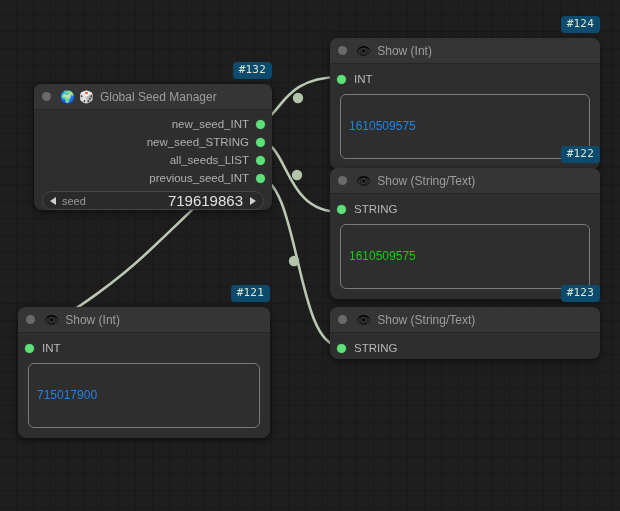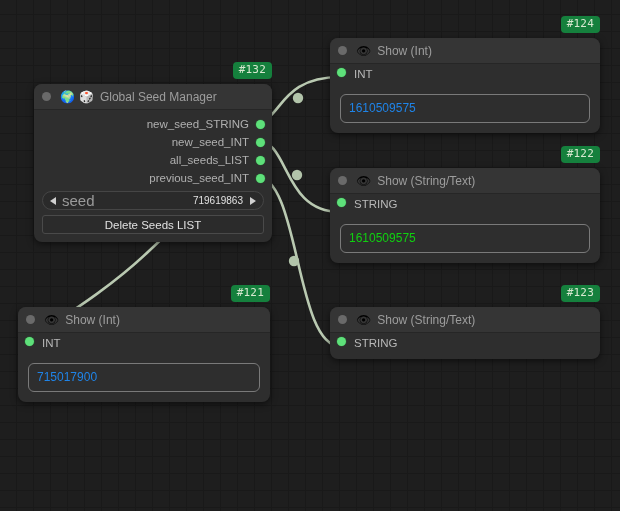--- a/index.html
+++ b/index.html
@@ -32,21 +32,21 @@
   .node {
     position: absolute;
     background: #2e2e2e;
     border-radius: 8px;
     box-shadow: 0 2px 7px rgba(0,0,0,0.55);
     overflow: visible;
   }
   .node-badge {
     position: absolute;
     top: -22px; right: 0px;
-    background: #15803d;
+    background: #0c4a6e;
     color: #d8e8d0;
     font-size: 11px;
     font-family: "DejaVu Sans Mono", monospace;
     padding: 2px 6px 3px 6px;
     border-radius: 4px;
     letter-spacing: 0.2px;
     line-height: 12px;
   }
   .node-header {
     height: 26px;
@@ -95,21 +95,21 @@
     gap: 7px;
   }
   .out-row .label {
     color: #b0b0b0;
     font-size: 11.5px;
     white-space: nowrap;
   }
   .in-row {
     height: 22px;
     display: flex;
-    align-items: flex-start;
+    align-items: center;
     padding-left: 7px;
     gap: 8px;
   }
   .in-row .label {
     color: #b8b8b8;
     font-size: 11.5px;
   }
 
   
   .widget-row {
@@ -126,27 +126,27 @@
   .arrow-l, .arrow-r {
     width: 0; height: 0;
     border-top: 4.5px solid transparent;
     border-bottom: 4.5px solid transparent;
     flex: 0 0 auto;
   }
   .arrow-l { border-right: 6px solid #cfcfcf; }
   .arrow-r { border-left: 6px solid #cfcfcf; }
   .w-name {
     color: #9a9a9a;
-    font-size: 15px;
+    font-size: 11px;
     margin-left: 6px;
     white-space: nowrap;
   }
   .w-value {
     color: #e2e2e2;
-    font-size: 10px;
+    font-size: 15px;
     margin-left: auto;
     margin-right: 7px;
     white-space: nowrap;
     text-align: center;
   }
   .btn-widget {
     margin: 5px 8px 8px 8px;
     height: 19px;
     background: #2b2b2b;
     border: 1px solid #4a4a4a;
@@ -157,21 +157,21 @@
     color: #e0e0e0;
     font-size: 11.5px;
   }
 
   
   .value-box {
     margin: 4px 10px 10px 10px;
     border: 1px solid #7a7a7a;
     border-radius: 6px;
     background: #2e2e2e;
-    padding: 5px 8px;
+    padding: 23px 8px;
     font-size: 12px;
     font-family: "Liberation Sans", sans-serif;
     word-break: break-all;
     line-height: 17px;
     overflow: hidden;
   }
   .value-int { color: #1f84e8; }
   .value-str { color: #10d010; }
 </style>
 </head>
@@ -198,45 +198,44 @@
     <div class="node-header">
       <span class="collapse-dot"></span>
       <span class="title-emoji">🌍</span>
       <span class="title-emoji">🎲</span>
       <span class="node-title">Global Seed Manager</span>
     </div>
     <div class="node-body">
       <div style="height:5px;"></div>
 
       <div class="out-row">
+        <span class="label">new_seed_INT</span>
+        <span class="port-dot"></span>
+      </div>
+      <div class="out-row">
         <span class="label">new_seed_STRING</span>
-        <span class="port-dot"></span>
-      </div>
-      <div class="out-row">
-        <span class="label">new_seed_INT</span>
         <span class="port-dot"></span>
       </div>
       <div class="out-row">
         <span class="label">all_seeds_LIST</span>
         <span class="port-dot"></span>
       </div>
       <div class="out-row">
         <span class="label">previous_seed_INT</span>
         <span class="port-dot"></span>
       </div>
 
       <div class="widget-row">
         <span class="arrow-l"></span>
         <span class="w-name">seed</span>
         <span class="w-value">719619863</span>
         <span class="arrow-r"></span>
       </div>
 
 
-      <div class="btn-widget">Delete Seeds LIST</div>
     </div>
   </div>
 
   <div class="node" style="left:330px; top:38px; width:270px;">
     <div class="node-badge">#124</div>
     <div class="node-header">
       <span class="collapse-dot"></span>
       <span class="title-emoji">👁</span>
       <span class="node-title">Show (Int)</span>
     </div>

